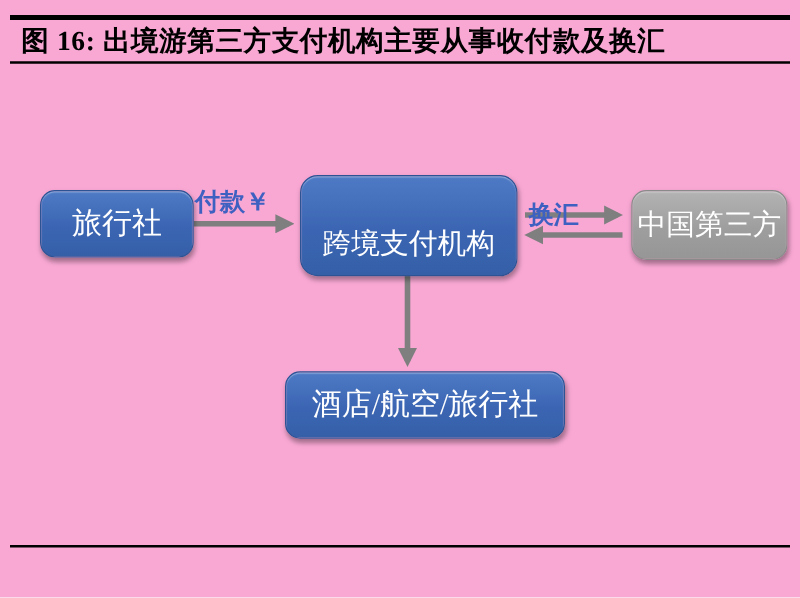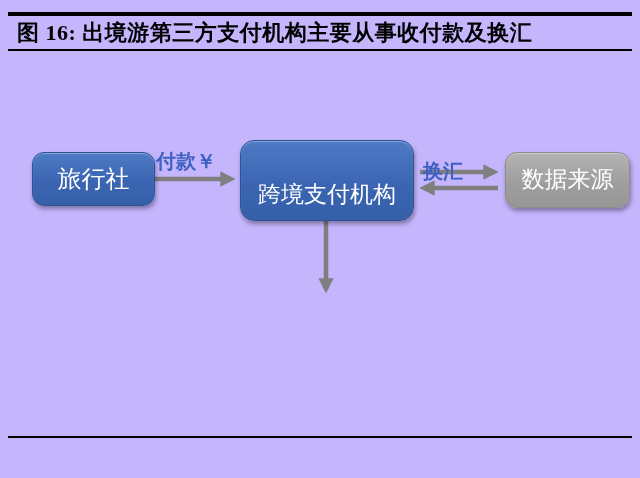--- a/index.html
+++ b/index.html
@@ -5,21 +5,21 @@
   html, body {
     margin: 0;
     padding: 0;
     background: #ffffff;
     font-family: "Liberation Serif", "DejaVu Serif", serif;
   }
   .page {
     position: relative;
     width: 640px;
     height: 478px;
-    background: #c4b5fd;
+    background: #f9a8d4;
     overflow: hidden;
   }
   .rule {
     position: absolute;
     left: 8px;
     width: 624px;
     background: #000000;
   }
   .rule-top    { top: 12px;  height: 4px; }
   .rule-title  { top: 49px;  height: 2px; }
@@ -129,23 +129,26 @@
     </div>
 
     <div class="node node-blue node-payment">
       <span>
         <br>
         <span>跨境支付机构</span>
       </span>
     </div>
 
     <div class="node node-gray node-bank">
-      <span>数据来源</span>
+      <span>中国第三方</span>
     </div>
 
+    <div class="node node-blue node-merchants">
+      <span>酒店/航空/旅行社</span>
+    </div>
 
     <div class="edge-label label-pay-cny">付款￥</div>
     <div class="edge-label label-exchange">换汇</div>
 
   </div>
 
   <div class="rule rule-bottom"></div>
 
 
 </div>

